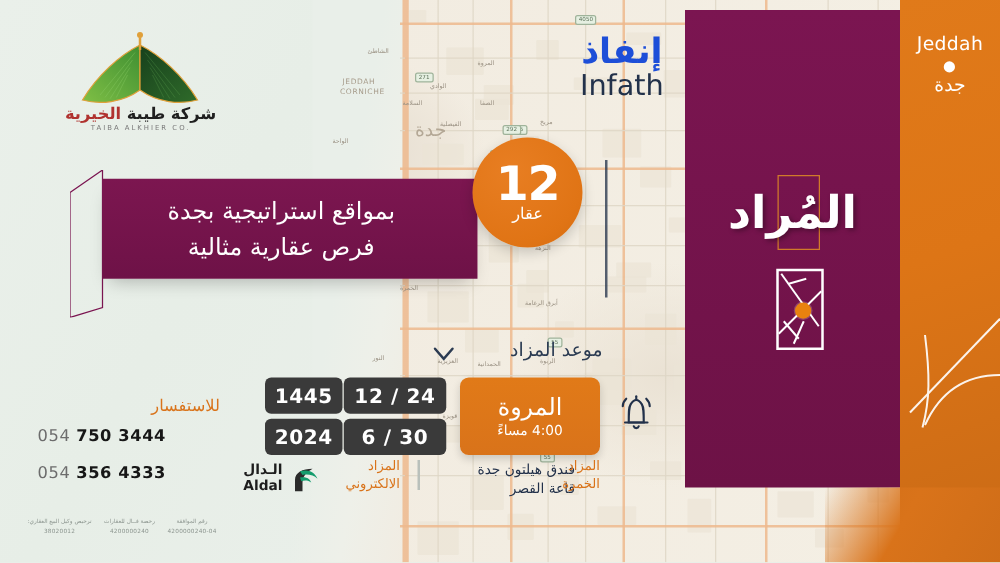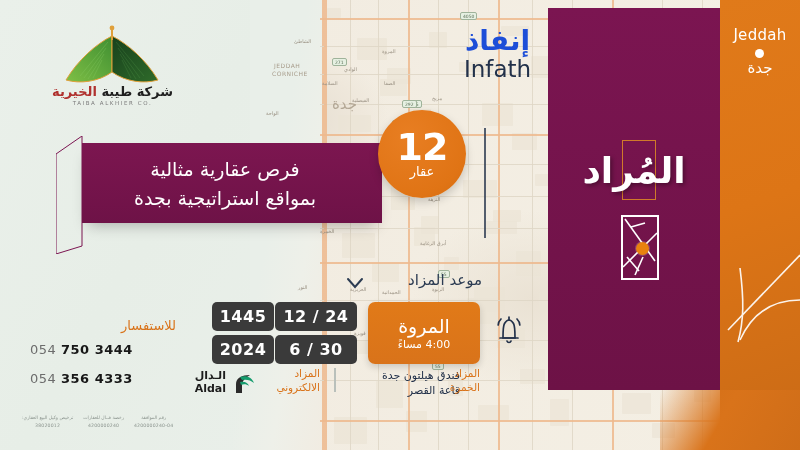--- a/index.html
+++ b/index.html
@@ -415,22 +415,22 @@
       <span class="hi">الخيرية</span>
     </div>
     <div class="logo-en">TAIBA ALKHIER CO.</div>
   </div>
 
   <svg class="banner-3d" viewBox="0 0 36 118">
     <path d="M26 0 L0 18 L0 118 L26 110 Z" fill="none" stroke="#7b1551" stroke-width="1"></path>
   </svg>
   <div class="banner">
     <div class="banner-txt">
+      <div>بمواقع استراتيجية بجدة</div>
       <div>فرص عقارية مثالية</div>
-      <div>بمواقع استراتيجية بجدة</div>
     </div>
   </div>
 
   <div class="count-circle">
     <div class="count-num">12</div>
     <div class="count-lbl">عقار</div>
   </div>
 
   <div class="infath">
     <div class="infath-ar">إنفاذ</div>

